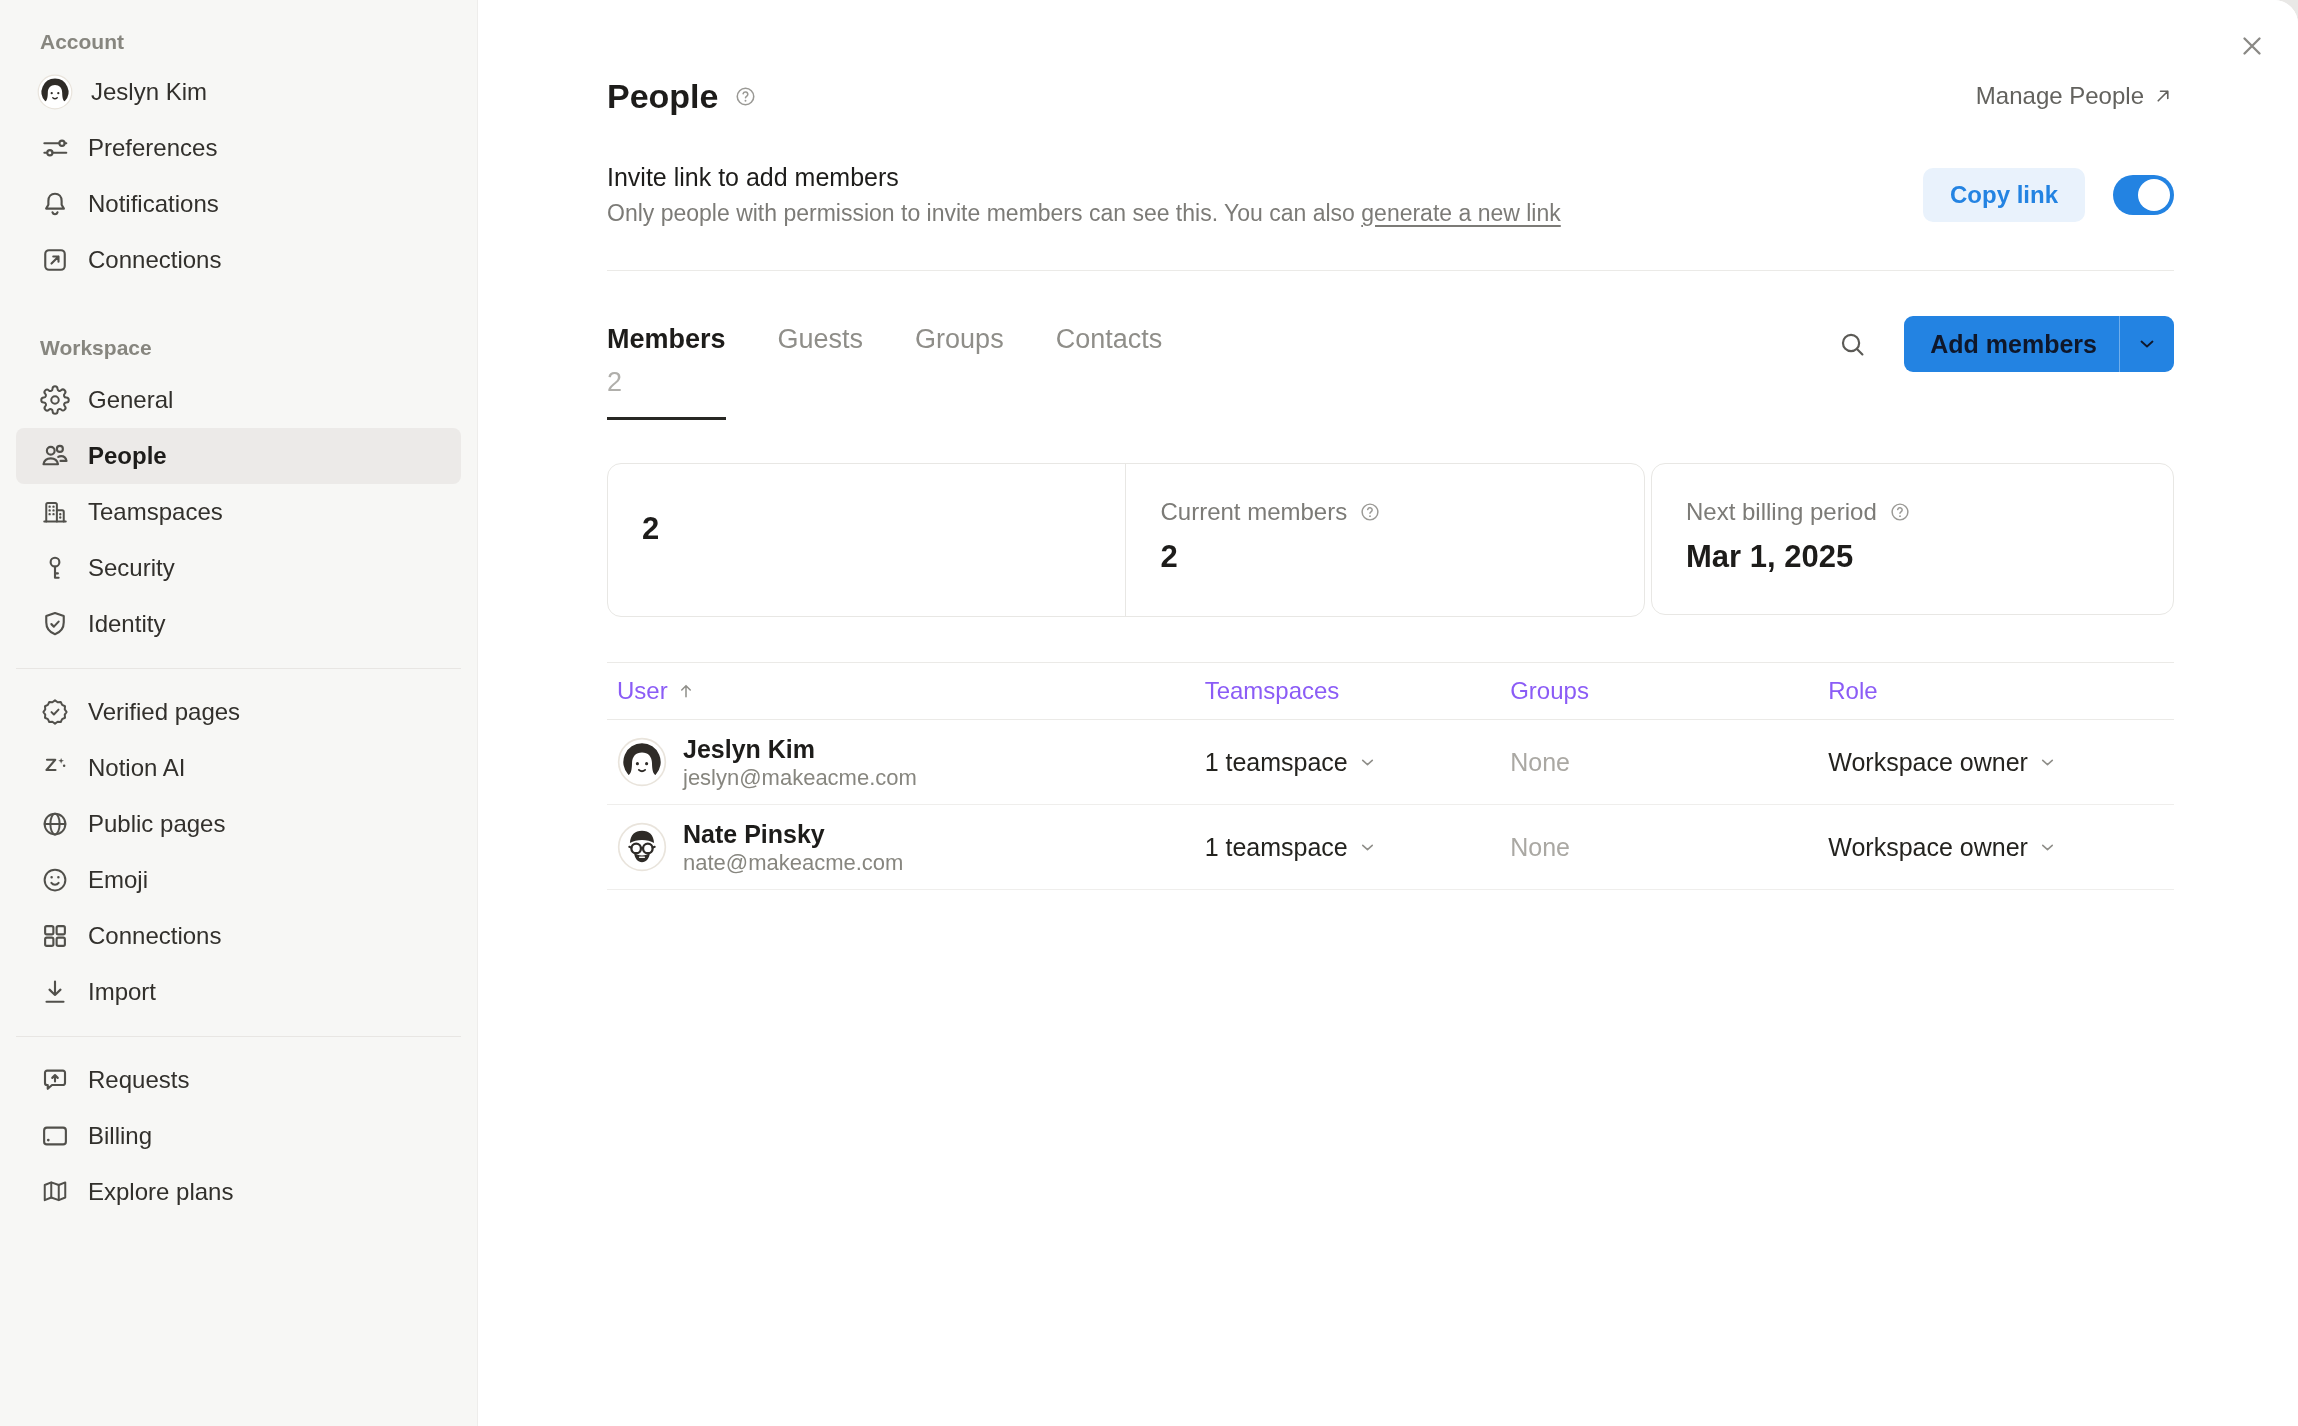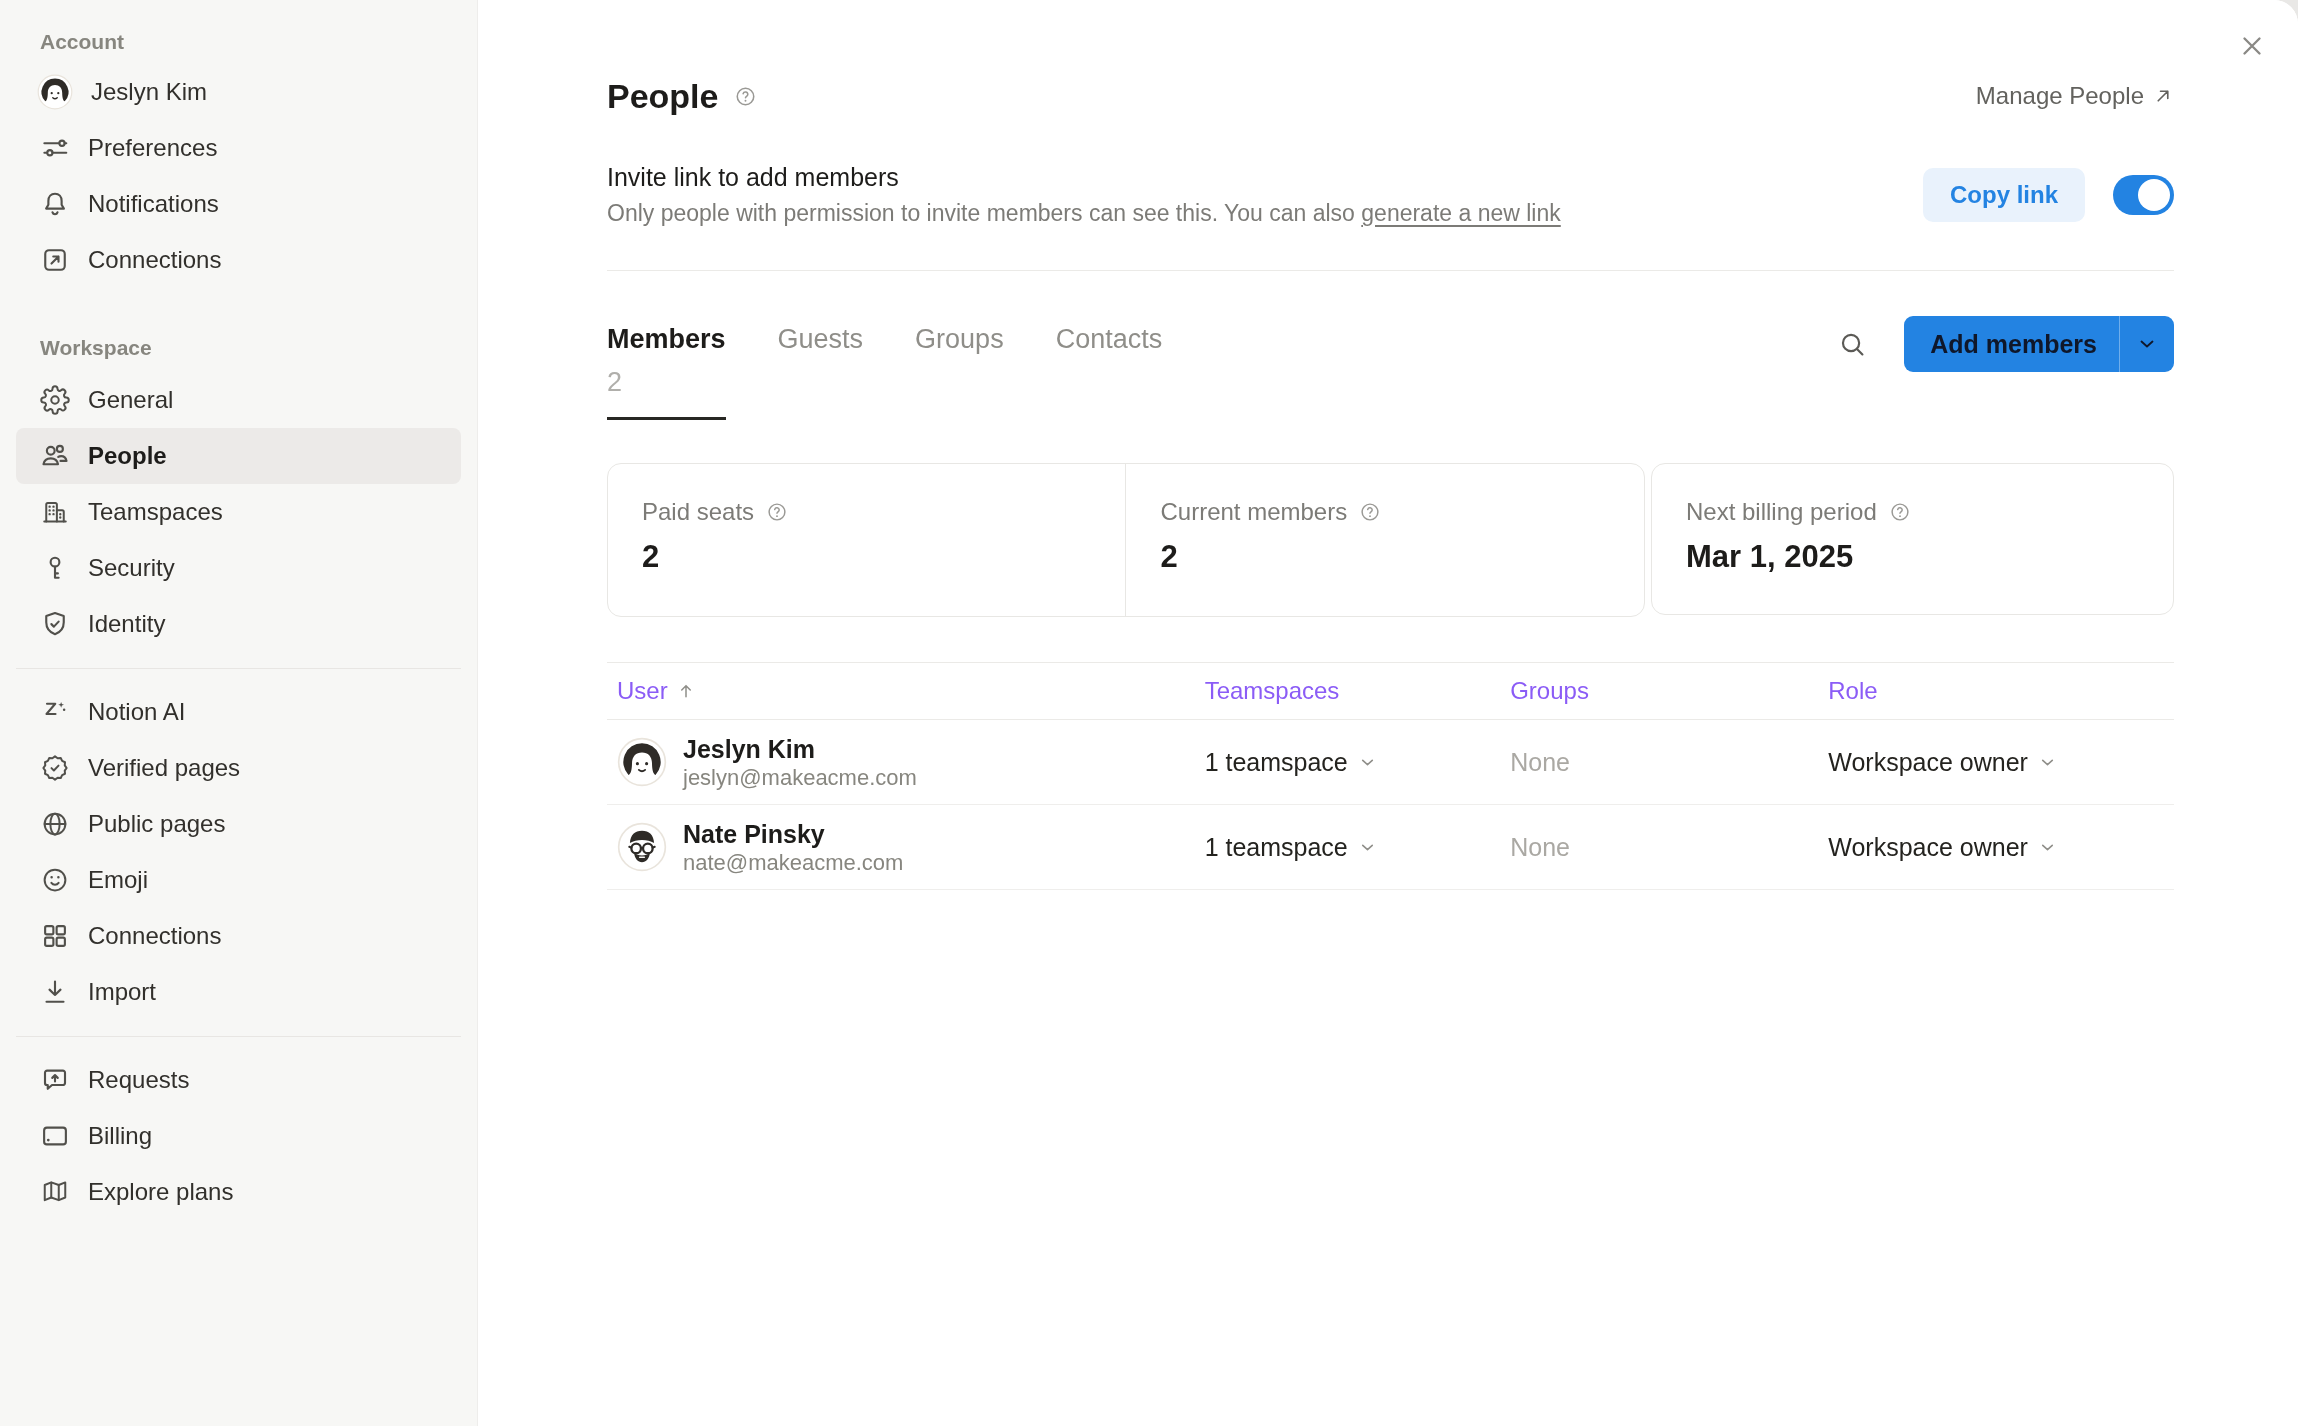--- a/index.html
+++ b/index.html
@@ -287,32 +287,32 @@
           </svg>
         </span>
       <span class="sb-label">Identity</span>
     </div>
 
     <div class="sb-divider"></div>
 
     <div class="sb-item">
       <span class="icon">
           <svg viewBox="0 0 24 24">
+            <use href="#i-badge"></use>
+          </svg>
+        </span>
+      <span class="sb-label">Verified pages</span>
+    </div>
+    <div class="sb-item">
+      <span class="icon">
+          <svg viewBox="0 0 24 24">
             <use href="#i-ai"></use>
           </svg>
         </span>
       <span class="sb-label">Notion AI</span>
-    </div>
-    <div class="sb-item">
-      <span class="icon">
-          <svg viewBox="0 0 24 24">
-            <use href="#i-badge"></use>
-          </svg>
-        </span>
-      <span class="sb-label">Verified pages</span>
     </div>
     <div class="sb-item">
       <span class="icon">
           <svg viewBox="0 0 24 24">
             <use href="#i-globe"></use>
           </svg>
         </span>
       <span class="sb-label">Public pages</span>
     </div>
     <div class="sb-item">
@@ -441,28 +441,20 @@
                 <use href="#i-chev-down"></use>
               </svg>
             </span>
         </div>
       </div>
     </div>
 
     <div class="stats-row">
       <div class="stats-group">
         <div class="stat-card">
-          <div class="stat-label">
-            <span>Paid seats</span>
-            <span class="help-icon">
-                <svg viewBox="0 0 24 24">
-                  <use href="#i-help"></use>
-                </svg>
-              </span>
-          </div>
           <div class="stat-value">2</div>
         </div>
         <div class="stat-card">
           <div class="stat-label">
             <span>Current members</span>
             <span class="help-icon">
                 <svg viewBox="0 0 24 24">
                   <use href="#i-help"></use>
                 </svg>
               </span>

